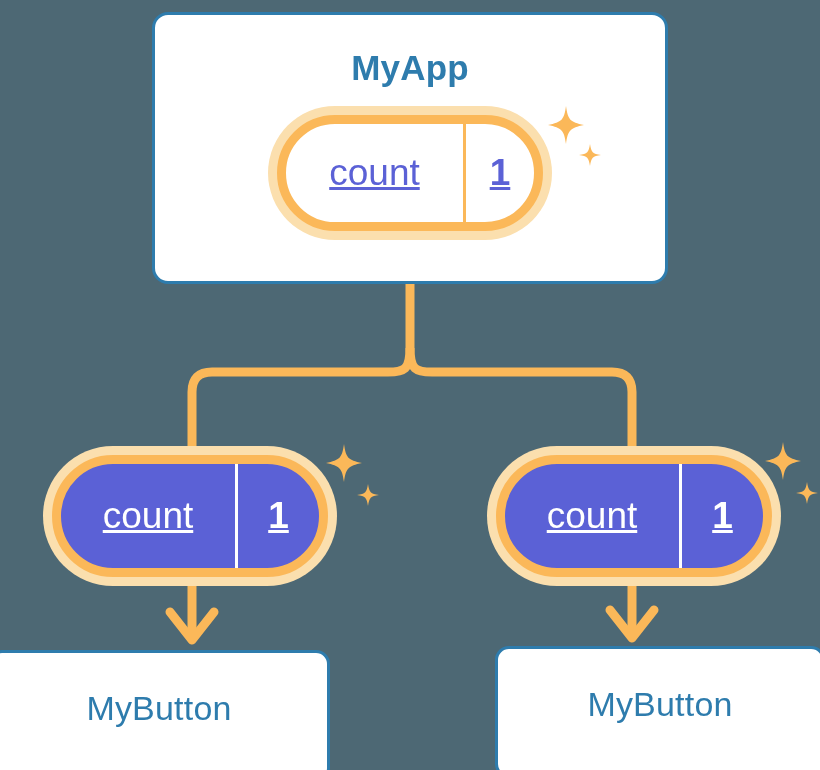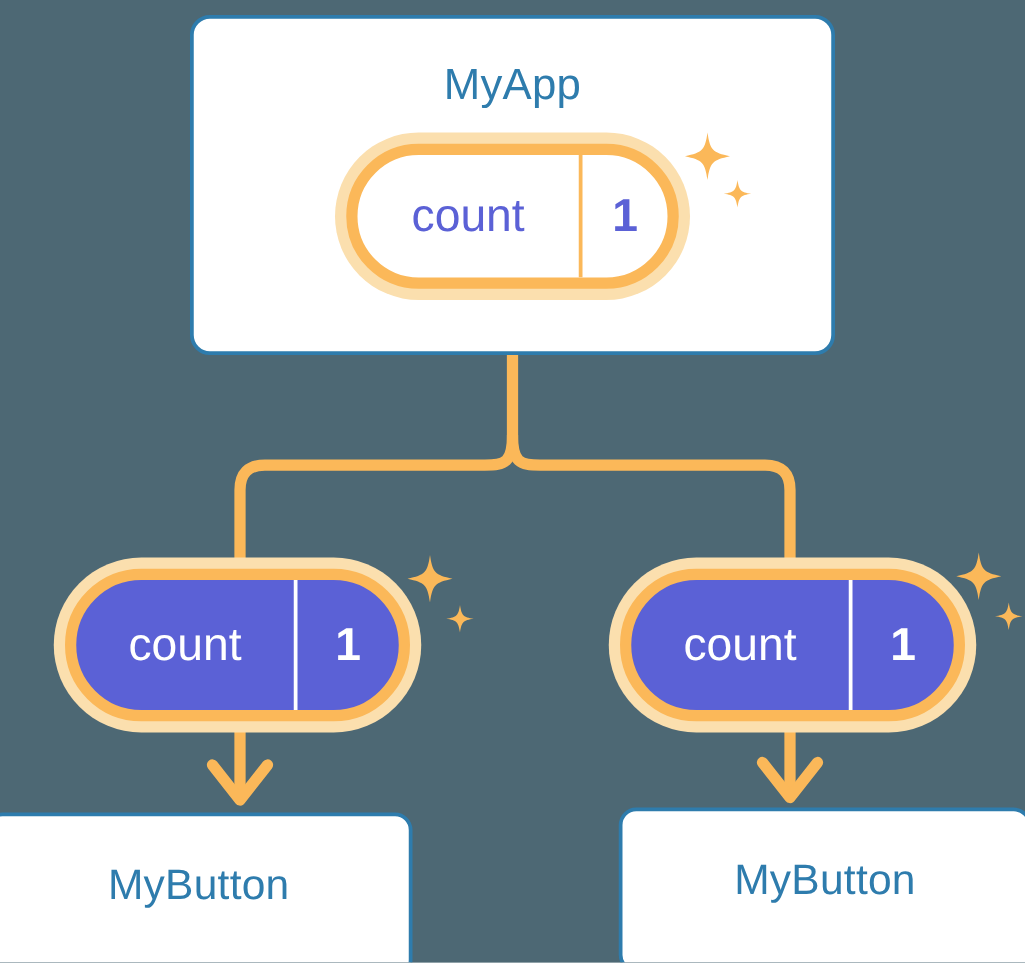--- a/index.html
+++ b/index.html
@@ -50,20 +50,21 @@
 
   #card-app {
     left: 152px;
     top: 12px;
     width: 516px;
     height: 272px;
     border-radius: 16px;
   }
   #card-app .card-title {
     margin-top: 33px;
+    font-weight: bold;
   }
 
   #card-btn-left {
     left: -12px;
     top: 650px;
     width: 342px;
     height: 132px;
   }
   #card-btn-right {
     left: 495px;
@@ -104,20 +105,21 @@
     align-items: stretch;
     overflow: hidden;
   }
   .pill-key,
   .pill-val {
     display: flex;
     align-items: center;
     justify-content: center;
     font-size: 37px;
     box-sizing: border-box;
+    text-decoration: underline;
   }
   .pill-key { flex: 0 0 auto; }
   .pill-val { flex: 1 1 auto; }
 
   
   .pill-light .pill {
     background: #ffffff;
   }
   .pill-light .pill-key {
     color: #5b61d6;

